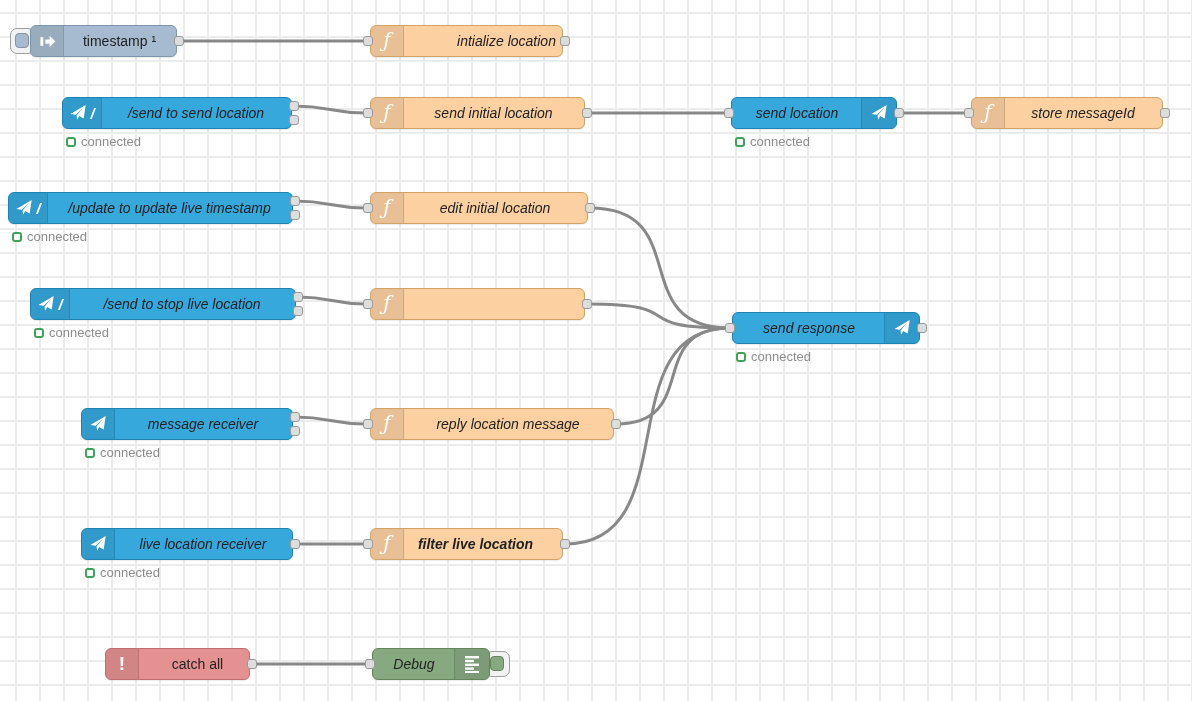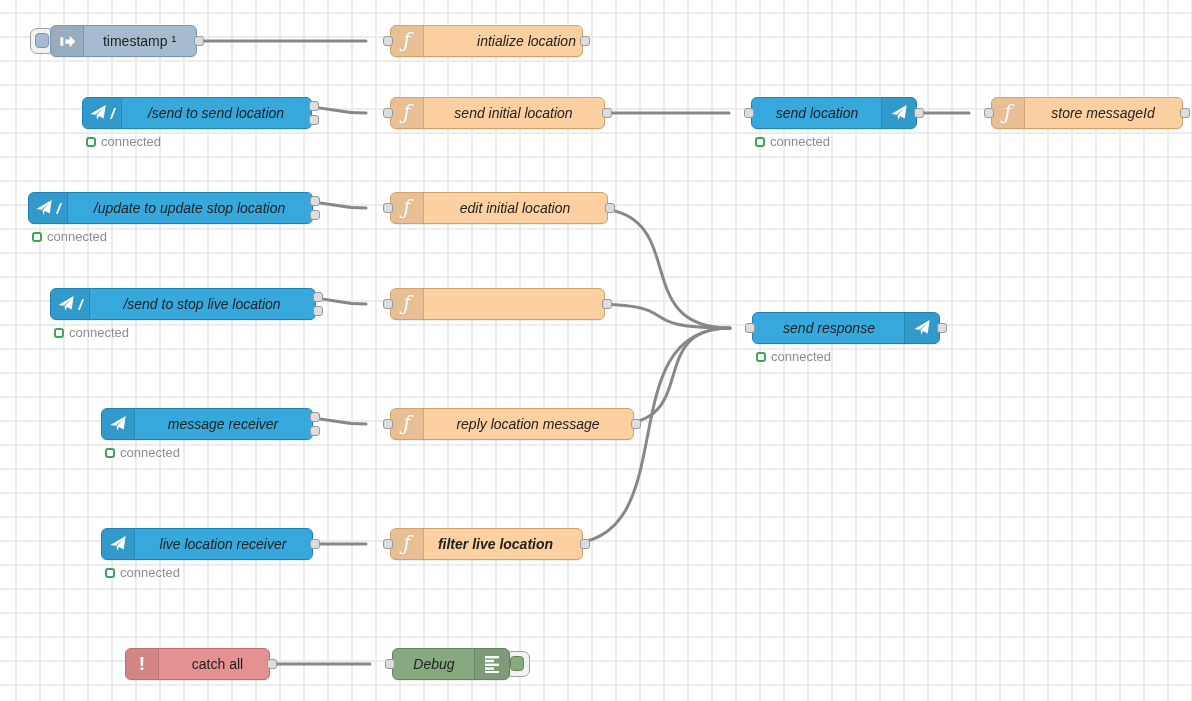--- a/index.html
+++ b/index.html
@@ -12,21 +12,21 @@
     position:relative;width:1192px;height:701px;
     background-color:#fff;
     background-image:
       linear-gradient(to right,#ececec 2px,transparent 2px),
       linear-gradient(to bottom,#ececec 2px,transparent 2px);
     background-size:24px 24px;
     background-position:15px 12px;
   }
   svg.wires{position:absolute;left:0;top:0;z-index:0;}
   svg.wires path{stroke-width:3;fill:none;stroke-linecap:round;}
-  .node{position:absolute;z-index:2;margin-left:20px;}
+  .node{position:absolute;z-index:2;}
   .node-body{
     position:absolute;left:0;top:0;height:32px;box-sizing:border-box;
     border:1.5px solid;border-radius:6px;z-index:2;
     display:flex;align-items:center;overflow:hidden;
     box-shadow:0 1px 1px rgba(0,0,0,0.08);
   }
   .icon-area{
     position:absolute;top:0;bottom:0;width:32px;
     background:rgba(0,0,0,0.08);
     display:flex;align-items:center;justify-content:center;gap:1px;
@@ -158,21 +158,21 @@
       <div class="port" style="left: 189px; top: 11px; background: rgb(221, 221, 221); border-color: rgb(153, 153, 153);"></div>
     </div>
     <div class="node italic" style="left: 8px; top: 192px; width: 285px; height: 32px;">
       <div class="node-body" style="width: 285px; background: rgb(54, 168, 220); border-color: rgb(29, 131, 180);">
         <div class="icon-area left" style="width: 38px;">
           <svg width="19" height="19" viewBox="0 0 24 24" style="transform:rotate(-8deg)">
             <path fill="#fff" d="M22.5 2.5 L1.8 11.2 L8.4 13.1 L9.2 19.6 L12.3 15.2 L17.6 19.3 Z M8.4 13.1 L18.9 5.6 L9.2 14.3 L9.2 19.6 Z"></path>
           </svg>
           <span class="glyph-slash">/</span>
         </div>
-        <span class="node-label" style="left: 38px; right: 0px;">/update to update stop location</span>
+        <span class="node-label" style="left: 38px; right: 0px;">/update to update live timestamp</span>
       </div>
       <div class="port" style="left: 282px; top: 4px; background: rgb(221, 221, 221); border-color: rgb(153, 153, 153);"></div>
       <div class="port" style="left: 282px; top: 18px; background: rgb(221, 221, 221); border-color: rgb(153, 153, 153);"></div>
       <div class="status">
         <div class="status-badge" style="border: 2.5px solid rgb(63, 163, 92);"></div>
         <span class="status-text">connected</span>
       </div>
     </div>
     <div class="node italic" style="left: 370px; top: 192px; width: 218px; height: 32px;">
       <div class="node-body" style="width: 218px; background: rgb(253, 208, 162); border-color: rgb(210, 162, 102);">

